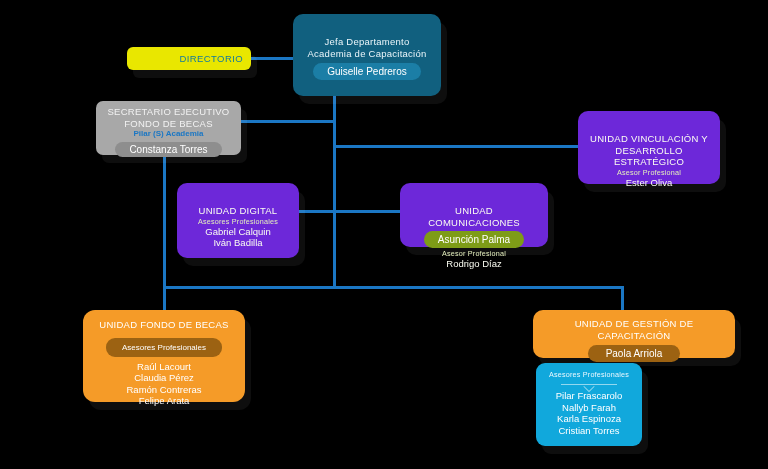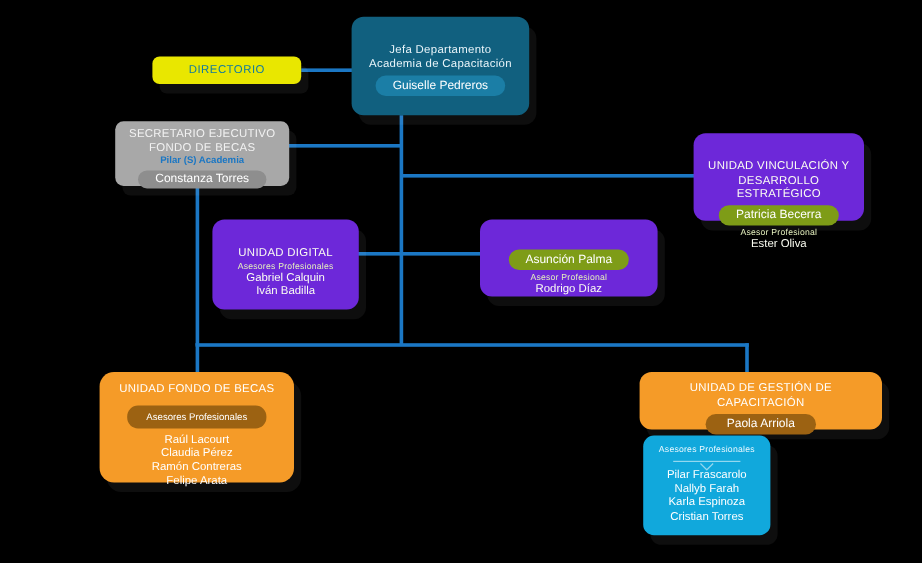--- a/index.html
+++ b/index.html
@@ -65,47 +65,47 @@
   <div class="conn" style="left:163px;top:286px;width:3px;height:24px;"></div>
 
   <div class="conn" style="left:621px;top:286px;width:3px;height:24px;"></div>
 
   <div class="node teal" style="left:293px;top:14px;width:148px;height:82px;">
     <div class="title">Jefa Departamento</div>
     <div class="title">Academia de Capacitación</div>
     <div class="pill">Guiselle Pedreros</div>
   </div>
 
-  <div class="node yellow" style="left:127px;top:47px;width:124px;height:23px;padding-top:6px;border-radius:6px;">
+  <div class="node yellow" style="left:127px;top:47px;width:124px;height:23px;padding-top:6px;border-radius:6px;text-align:right;">
     <div class="title">DIRECTORIO</div>
   </div>
 
   <div class="node grey" style="left:96px;top:101px;width:145px;height:54px;padding-top:5px;border-radius:7px;">
     <div class="title">SECRETARIO EJECUTIVO</div>
     <div class="title">FONDO DE BECAS</div>
     <div class="acc">Pilar (S) Academia</div>
     <div class="pill" style="margin-top:2px;padding:1px 14px;">Constanza Torres</div>
   </div>
 
   <div class="node green" style="left:578px;top:111px;width:142px;height:73px;">
     <div class="title">UNIDAD VINCULACIÓN  Y</div>
     <div class="title">DESARROLLO ESTRATÉGICO</div>
-    <div class="pill" style="margin:3px 0 1px;">Patricia Becerra</div>
     <div class="sub">Asesor Profesional</div>
     <div class="people">Ester Oliva</div>
   </div>
 
   <div class="node green" style="left:177px;top:183px;width:122px;height:75px;">
     <div class="title">UNIDAD DIGITAL</div>
     <div class="sub">Asesores Profesionales</div>
     <div class="people">Gabriel Calquin</div>
     <div class="people">Iván Badilla</div>
   </div>
 
   <div class="node green" style="left:400px;top:183px;width:148px;height:64px;">
+    <div class="title">UNIDAD COMUNICACIONES</div>
     <div class="pill" style="margin:3px 0 1px;">Asunción Palma</div>
     <div class="sub">Asesor Profesional</div>
     <div class="people">Rodrigo Díaz</div>
   </div>
 
   <div class="node orange" style="left:83px;top:310px;width:162px;height:92px;padding-top:9px;border-radius:12px;">
     <div class="title">UNIDAD FONDO DE BECAS</div>
     <div class="pill" style="margin:7px 0 4px;">Asesores Profesionales</div>
     <div class="people">Raúl Lacourt</div>
     <div class="people">Claudia Pérez</div>

